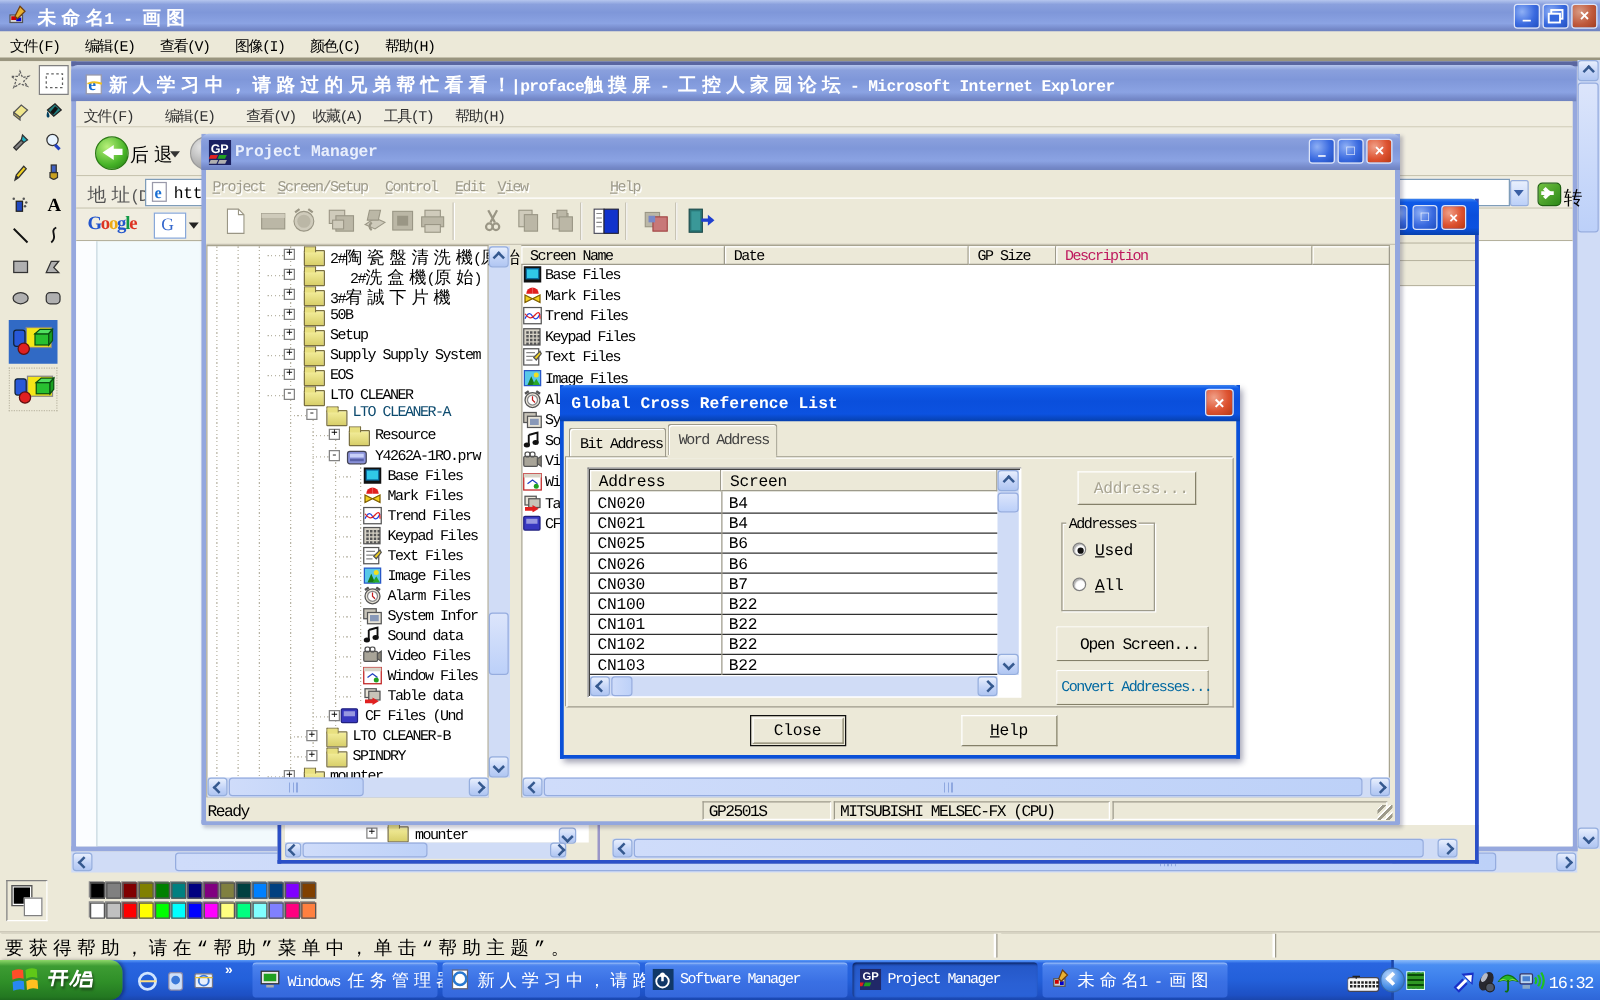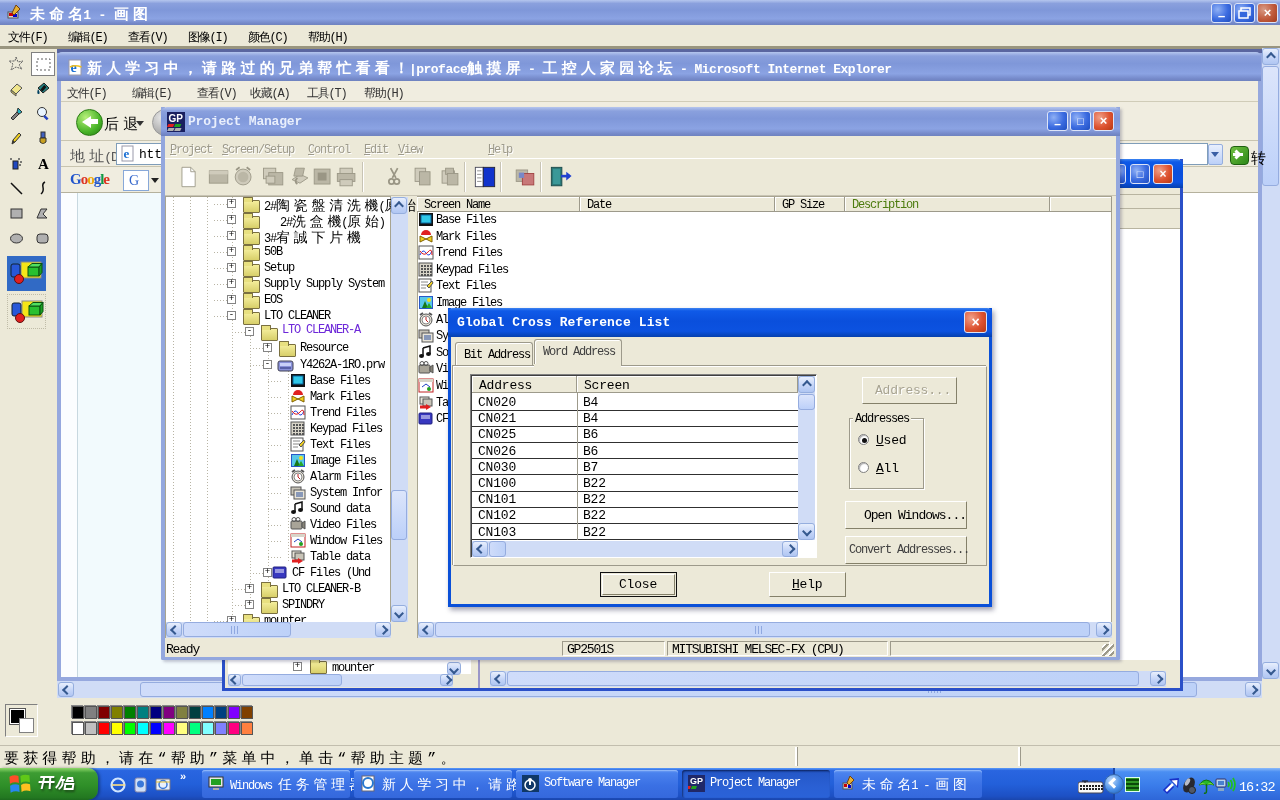--- a/index.html
+++ b/index.html
@@ -374,21 +374,21 @@
 <div class="pbox" style="left:227px;top:295.30000000000007px">+</div>
 <div class="folder" style="left:243px;top:296.30000000000007px"></div>
 <div class="abs m12" style="left:264px;top:293.30000000000007px;color:#000">EOS</div>
 <div class="abs" style="left:214px;top:316.3500000000001px;width:13px;height:1px;background:repeating-linear-gradient(90deg,#b8b4a4 0 1px,transparent 1px 3px)"></div>
 <div class="pbox" style="left:227px;top:311.3500000000001px">-</div>
 <div class="folder" style="left:243px;top:312.3500000000001px"></div>
 <div class="abs m12" style="left:264px;top:309.3500000000001px;color:#000">LTO CLEANER</div>
 <div class="abs" style="left:232px;top:332.4000000000001px;width:13px;height:1px;background:repeating-linear-gradient(90deg,#b8b4a4 0 1px,transparent 1px 3px)"></div>
 <div class="pbox" style="left:245px;top:327.4000000000001px">-</div>
 <div class="folder" style="left:261px;top:328.4000000000001px"></div>
-<div class="abs m12" style="left:282px;top:323px;color:#6d28d9">LTO CLEANER-A</div>
+<div class="abs m12" style="left:282px;top:323px;color:#0c4a6e">LTO CLEANER-A</div>
 <div class="abs" style="left:250px;top:348.4500000000001px;width:13px;height:1px;background:repeating-linear-gradient(90deg,#b8b4a4 0 1px,transparent 1px 3px)"></div>
 <div class="pbox" style="left:263px;top:343.4500000000001px">+</div>
 <div class="folder" style="left:279px;top:344.4500000000001px"></div>
 <div class="abs m12" style="left:300px;top:341.4500000000001px;color:#000">Resource</div>
 <div class="abs" style="left:250px;top:364.5000000000001px;width:13px;height:1px;background:repeating-linear-gradient(90deg,#b8b4a4 0 1px,transparent 1px 3px)"></div>
 <div class="pbox" style="left:263px;top:359.5000000000001px">-</div>
 <div class="abs" style="left:277px;top:357.5000000000001px"><svg width="17" height="14">
       <rect x="1" y="3" width="15" height="10" rx="2" fill="#8890d8" stroke="#445"></rect>
       <rect x="3" y="5" width="11" height="3" fill="#c8d0f8"></rect>
       <rect x="3" y="9" width="11" height="2" fill="#5860a8"></rect>
@@ -528,21 +528,21 @@
 <div class="abs" style="left:231px;top:626px;width:8px;height:8px;background:repeating-linear-gradient(90deg,#8fa8e0 0 1px,transparent 1px 3px)"></div>
 <div class="abs sbbtn sbr" style="left:375px;top:622px;width:16px;height:15px;font-size:9px;line-height:13px"> </div>
 <div class="abs" style="left:417px;top:196px;width:695px;height:442px;background:#fff;border:1px solid #a8a490"></div>
 <div class="abs" style="left:417px;top:197px;width:163px;height:15px;background:#ece9d8;border-right:1px solid #9d9a8b;border-bottom:1px solid #9d9a8b;box-shadow:inset 1px 1px 0 #fff"></div>
 <div class="abs m12" style="left:424px;top:198px;color:#000">Screen Name</div>
 <div class="abs" style="left:580px;top:197px;width:195px;height:15px;background:#ece9d8;border-right:1px solid #9d9a8b;border-bottom:1px solid #9d9a8b;box-shadow:inset 1px 1px 0 #fff"></div>
 <div class="abs m12" style="left:587px;top:198px;color:#000">Date</div>
 <div class="abs" style="left:775px;top:197px;width:70px;height:15px;background:#ece9d8;border-right:1px solid #9d9a8b;border-bottom:1px solid #9d9a8b;box-shadow:inset 1px 1px 0 #fff"></div>
 <div class="abs m12" style="left:782px;top:198px;color:#000">GP Size</div>
 <div class="abs" style="left:845px;top:197px;width:205px;height:15px;background:#ece9d8;border-right:1px solid #9d9a8b;border-bottom:1px solid #9d9a8b;box-shadow:inset 1px 1px 0 #fff"></div>
-<div class="abs m12" style="left:852px;top:198px;color:#4d7c0f">Description</div>
+<div class="abs m12" style="left:852px;top:198px;color:#be185d">Description</div>
 <div class="abs" style="left:1050px;top:197px;width:62px;height:15px;background:#ece9d8;border-right:1px solid #9d9a8b;border-bottom:1px solid #9d9a8b;box-shadow:inset 1px 1px 0 #fff"></div>
 <div class="abs" style="left:418px;top:212px"><svg width="16" height="15">
       <rect x="1" y="1" width="14" height="13" fill="#111"></rect>
       <rect x="3" y="3" width="10" height="8" fill="#30c8e8" stroke="#0868a0"></rect>
     </svg></div>
 <div class="abs m12" style="left:436px;top:213px;color:#000">Base Files</div>
 <div class="abs" style="left:418px;top:228.6px"><svg width="16" height="15">
       <path d="M8 1 A5 5 0 0 1 13 6 L8 6 Z" fill="#e02020"></path>
       <path d="M8 1 A5 5 0 0 0 3 6 L8 6 Z" fill="#e02020"></path>
       <path d="M2 7 L8 10 L14 7 L14 13 L8 10 L2 13 Z" fill="#f0d020" stroke="#806000"></path>
@@ -702,23 +702,23 @@
 <div class="abs raised" style="left:862px;top:377px;width:95px;height:27px"></div>
 <div class="abs m13" style="left:875px;top:383px;color:#a8a492;text-shadow:1px 1px 0 #fff">Address...</div>
 <div class="abs" style="left:849px;top:418px;width:75px;height:71px;border:1px solid #9d9a8b;box-shadow:inset 1px 1px 0 #fff,1px 1px 0 #fff"></div>
 <div class="abs m12" style="left:853px;top:412px;background:#ece9d8;padding:0 2px;color:#000">Addresses</div>
 <div class="abs" style="left:858px;top:434px;width:11px;height:11px;border-radius:50%;background:#fff;border:1px solid #808080;box-shadow:inset 1px 1px 1px #b0b0b0"></div>
 <div class="abs" style="left:861.5px;top:437.5px;width:5px;height:5px;border-radius:50%;background:#101010"></div>
 <div class="abs m13" style="left:876px;top:433px;color:#000"><u>U</u>sed</div>
 <div class="abs" style="left:858px;top:462px;width:11px;height:11px;border-radius:50%;background:#fff;border:1px solid #808080;box-shadow:inset 1px 1px 1px #b0b0b0"></div>
 <div class="abs m13" style="left:876px;top:461px;color:#000"><u>A</u>ll</div>
 <div class="abs raised" style="left:845px;top:501px;width:122px;height:28px;border-radius:1px"></div>
-<div class="abs m13" style="left:864px;top:508px;color:#000;letter-spacing:-1px">Open Windows...</div>
+<div class="abs m13" style="left:864px;top:508px;color:#000;letter-spacing:-1px">Open Screen...</div>
 <div class="abs raised" style="left:845px;top:536px;width:122px;height:28px;border-radius:1px"></div>
-<div class="abs m12" style="left:849px;top:543px;color:#404040">Convert Addresses...</div>
+<div class="abs m12" style="left:849px;top:543px;color:#0369a1">Convert Addresses...</div>
 <div class="abs" style="left:600px;top:572px;width:77px;height:25px;background:#ece9d8;border:1.5px solid #101010"></div>
 <div class="abs" style="left:602px;top:574px;width:73px;height:21px;border-top:1px solid #fff;border-left:1px solid #fff;border-right:1px solid #848069;border-bottom:1px solid #848069"></div>
 <div class="abs m13" style="left:619px;top:577px;color:#000">Close</div>
 <div class="abs raised" style="left:769px;top:572px;width:77px;height:25px"></div>
 <div class="abs m13" style="left:792px;top:577px;color:#000"><u>H</u>elp</div>
 <div class="abs" style="left:0;top:768px;width:1280px;height:32px;background:linear-gradient(180deg,#5b9bf9 0%,#2965e0 8%,#2360da 50%,#1d50c4 88%,#1a46ad 100%)"></div>
 <div class="abs" style="left:0;top:768px;width:98px;height:32px;border-radius:0 10px 10px 0;background:linear-gradient(180deg,#8ed86a 0%,#3d9c33 15%,#2f8f28 55%,#237821 92%,#1d6a1d 100%);box-shadow:2px 0 3px rgba(0,0,0,.35)"></div>
 <div class="abs" style="left:9px;top:773px;width:22px;height:22px"><svg width="22" height="22">
       <g transform="rotate(-4 11 11)">
         <path d="M1 3 Q6 1 10 3 L10 10 Q6 8 1 10 Z" fill="#ff4e28"></path>

